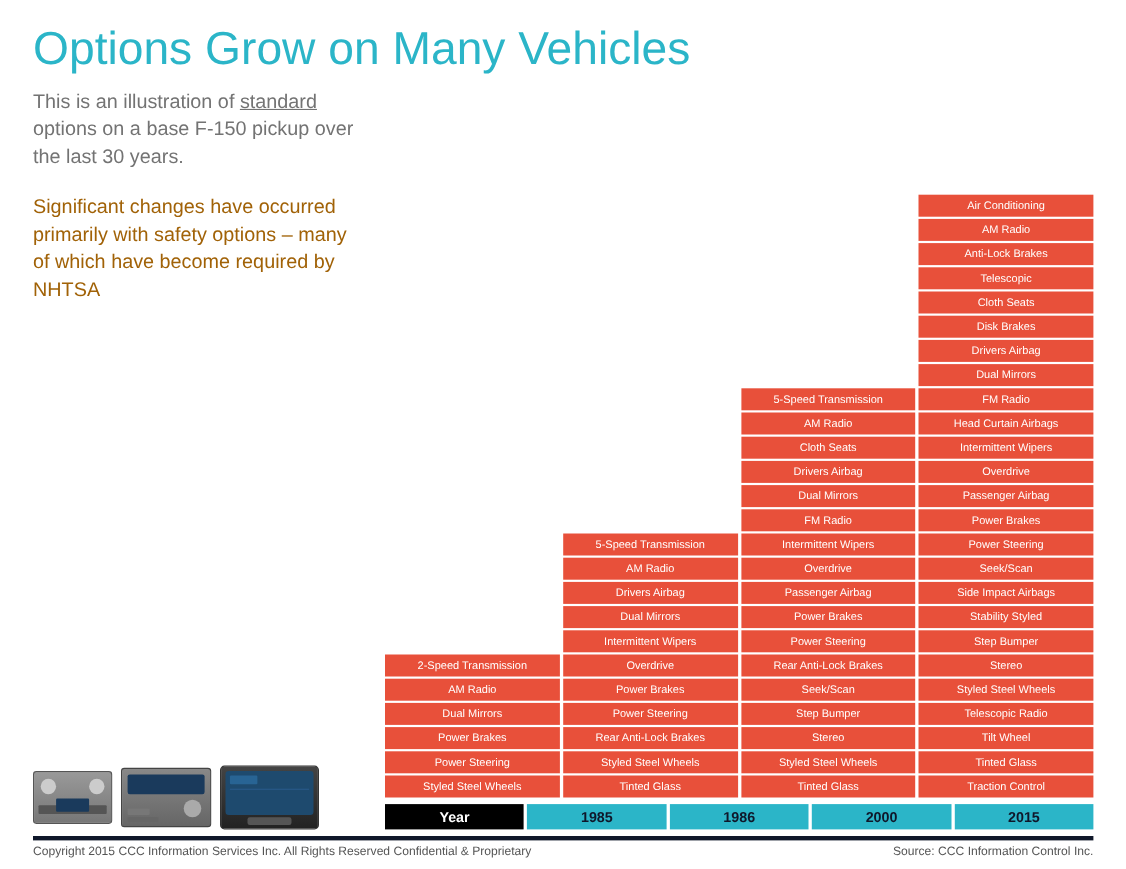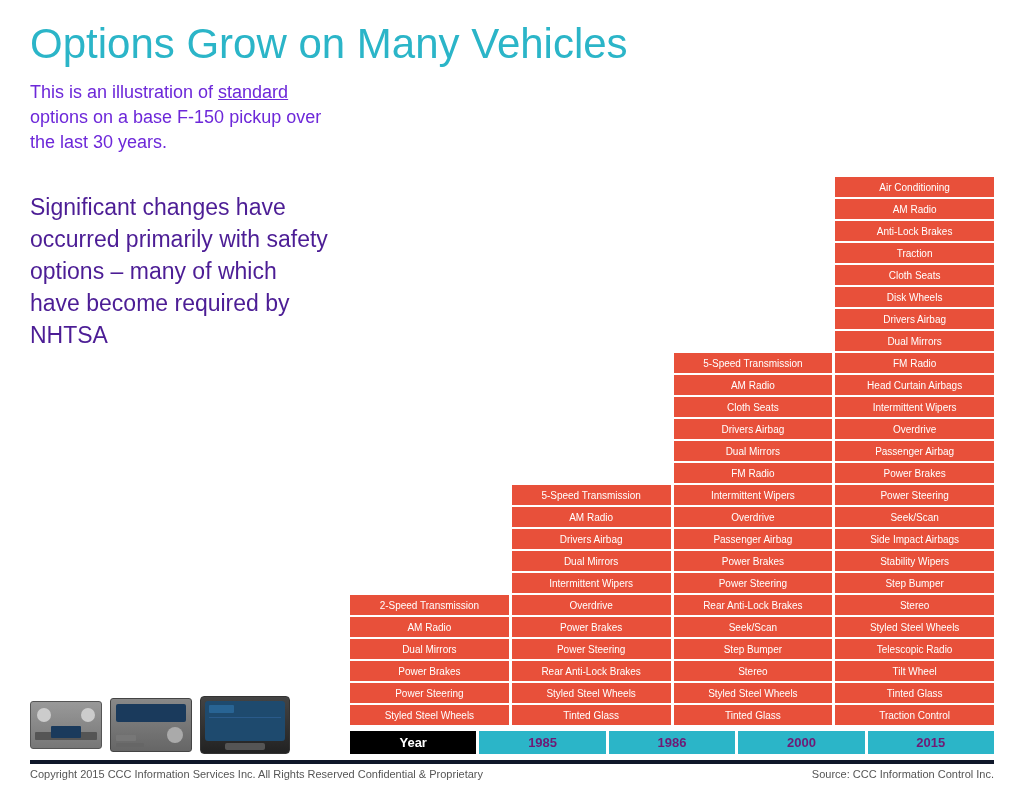--- a/index.html
+++ b/index.html
@@ -32,30 +32,30 @@
     }
     .left-panel {
       width: 310px;
       display: flex;
       flex-direction: column;
       justify-content: flex-start;
       padding-right: 10px;
     }
     .description-text {
       font-size: 18px;
-      color: #6d28d9;
+      color: #737373;
       line-height: 1.4;
-      margin-bottom: 35px;
+      margin-bottom: 20px;
     }
     .description-text u {
       text-decoration: underline;
     }
     .safety-text {
-      font-size: 23px;
-      color: #4c1d95;
+      font-size: 18px;
+      color: #a16207;
       line-height: 1.4;
       margin-bottom: 20px;
     }
     .images-row {
       display: flex;
       gap: 8px;
       align-items: center;
       margin-top: auto;
     }
 
@@ -92,21 +92,21 @@
       line-height: 1.1;
     }
     .year-labels-row {
       display: flex;
       gap: 3px;
       margin-top: 4px;
     }
     .year-label {
       flex: 1;
       background: #2bb5c8;
-      color: #701a75;
+      color: #0f172a;
       text-align: center;
       font-size: 13px;
       font-weight: bold;
       padding: 4px 0;
     }
     .year-label.year-text-label {
       background: #000000;
       color: white;
     }
     .footer {
@@ -227,35 +227,35 @@
             <div class="item-box">Seek/Scan</div>
             <div class="item-box">Step Bumper</div>
             <div class="item-box">Stereo</div>
             <div class="item-box">Styled Steel Wheels</div>
             <div class="item-box">Tinted Glass</div>
           </div>
           <div class="year-column">
             <div class="item-box">Air Conditioning</div>
             <div class="item-box">AM Radio</div>
             <div class="item-box">Anti-Lock Brakes</div>
-            <div class="item-box">Traction</div>
+            <div class="item-box">Telescopic</div>
             <div class="item-box">Cloth Seats</div>
-            <div class="item-box">Disk Wheels</div>
+            <div class="item-box">Disk Brakes</div>
             <div class="item-box">Drivers Airbag</div>
             <div class="item-box">Dual Mirrors</div>
             <div class="item-box">FM Radio</div>
             <div class="item-box">Head Curtain Airbags</div>
             <div class="item-box">Intermittent Wipers</div>
             <div class="item-box">Overdrive</div>
             <div class="item-box">Passenger Airbag</div>
             <div class="item-box">Power Brakes</div>
             <div class="item-box">Power Steering</div>
             <div class="item-box">Seek/Scan</div>
             <div class="item-box">Side Impact Airbags</div>
-            <div class="item-box">Stability Wipers</div>
+            <div class="item-box">Stability Styled</div>
             <div class="item-box">Step Bumper</div>
             <div class="item-box">Stereo</div>
             <div class="item-box">Styled Steel Wheels</div>
             <div class="item-box">Telescopic Radio</div>
             <div class="item-box">Tilt Wheel</div>
             <div class="item-box">Tinted Glass</div>
             <div class="item-box">Traction Control</div>
           </div>
         </div>
       <div class="year-labels-row" id="year-labels-row">

